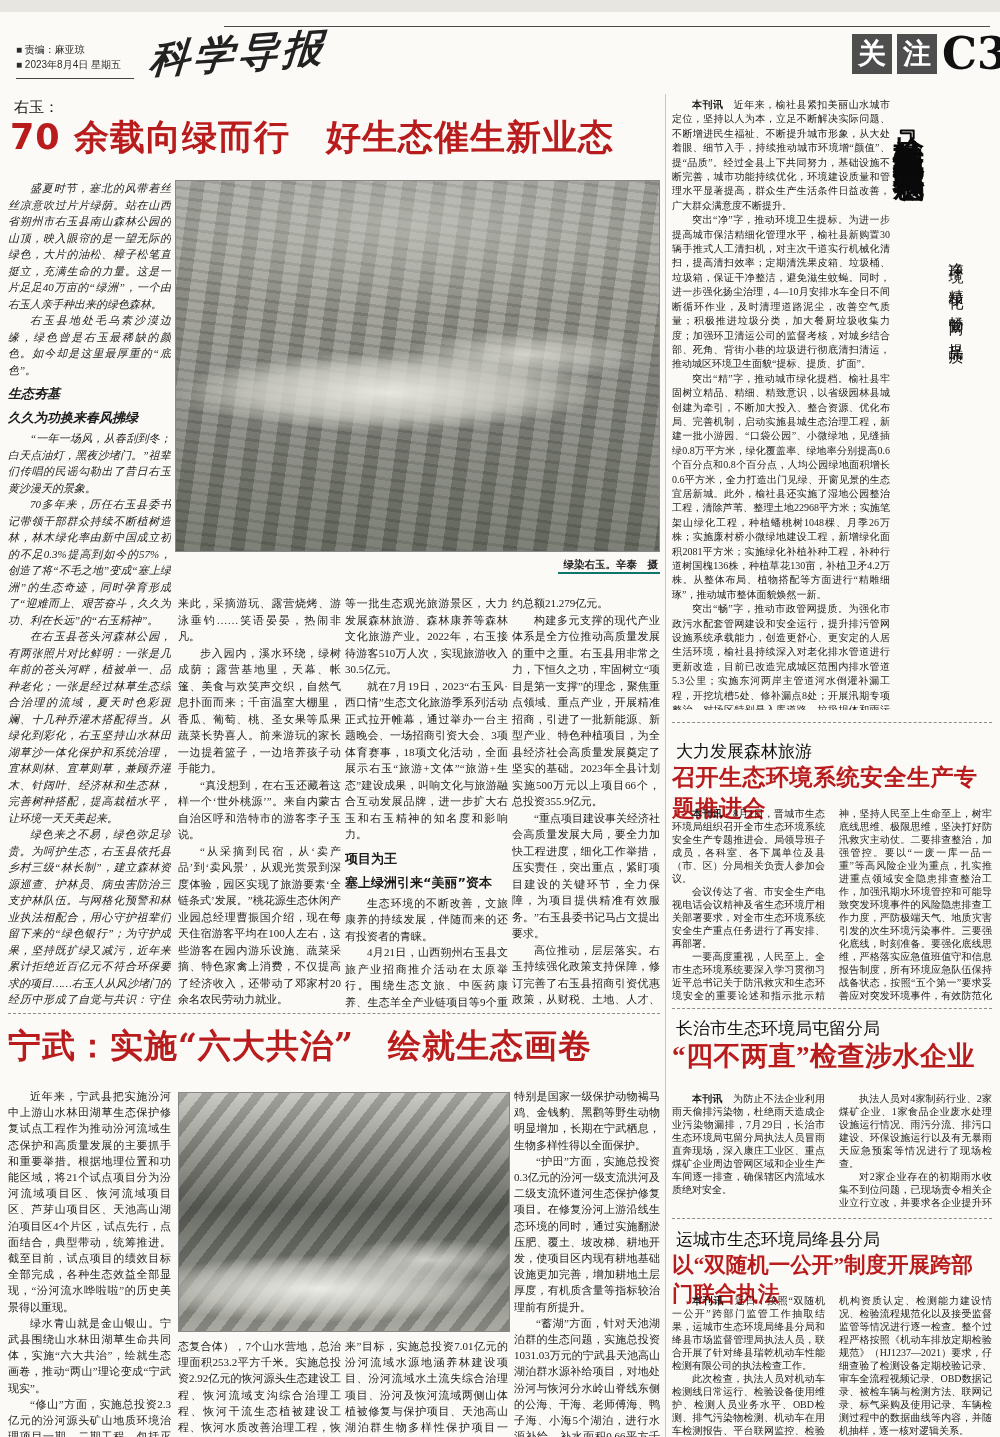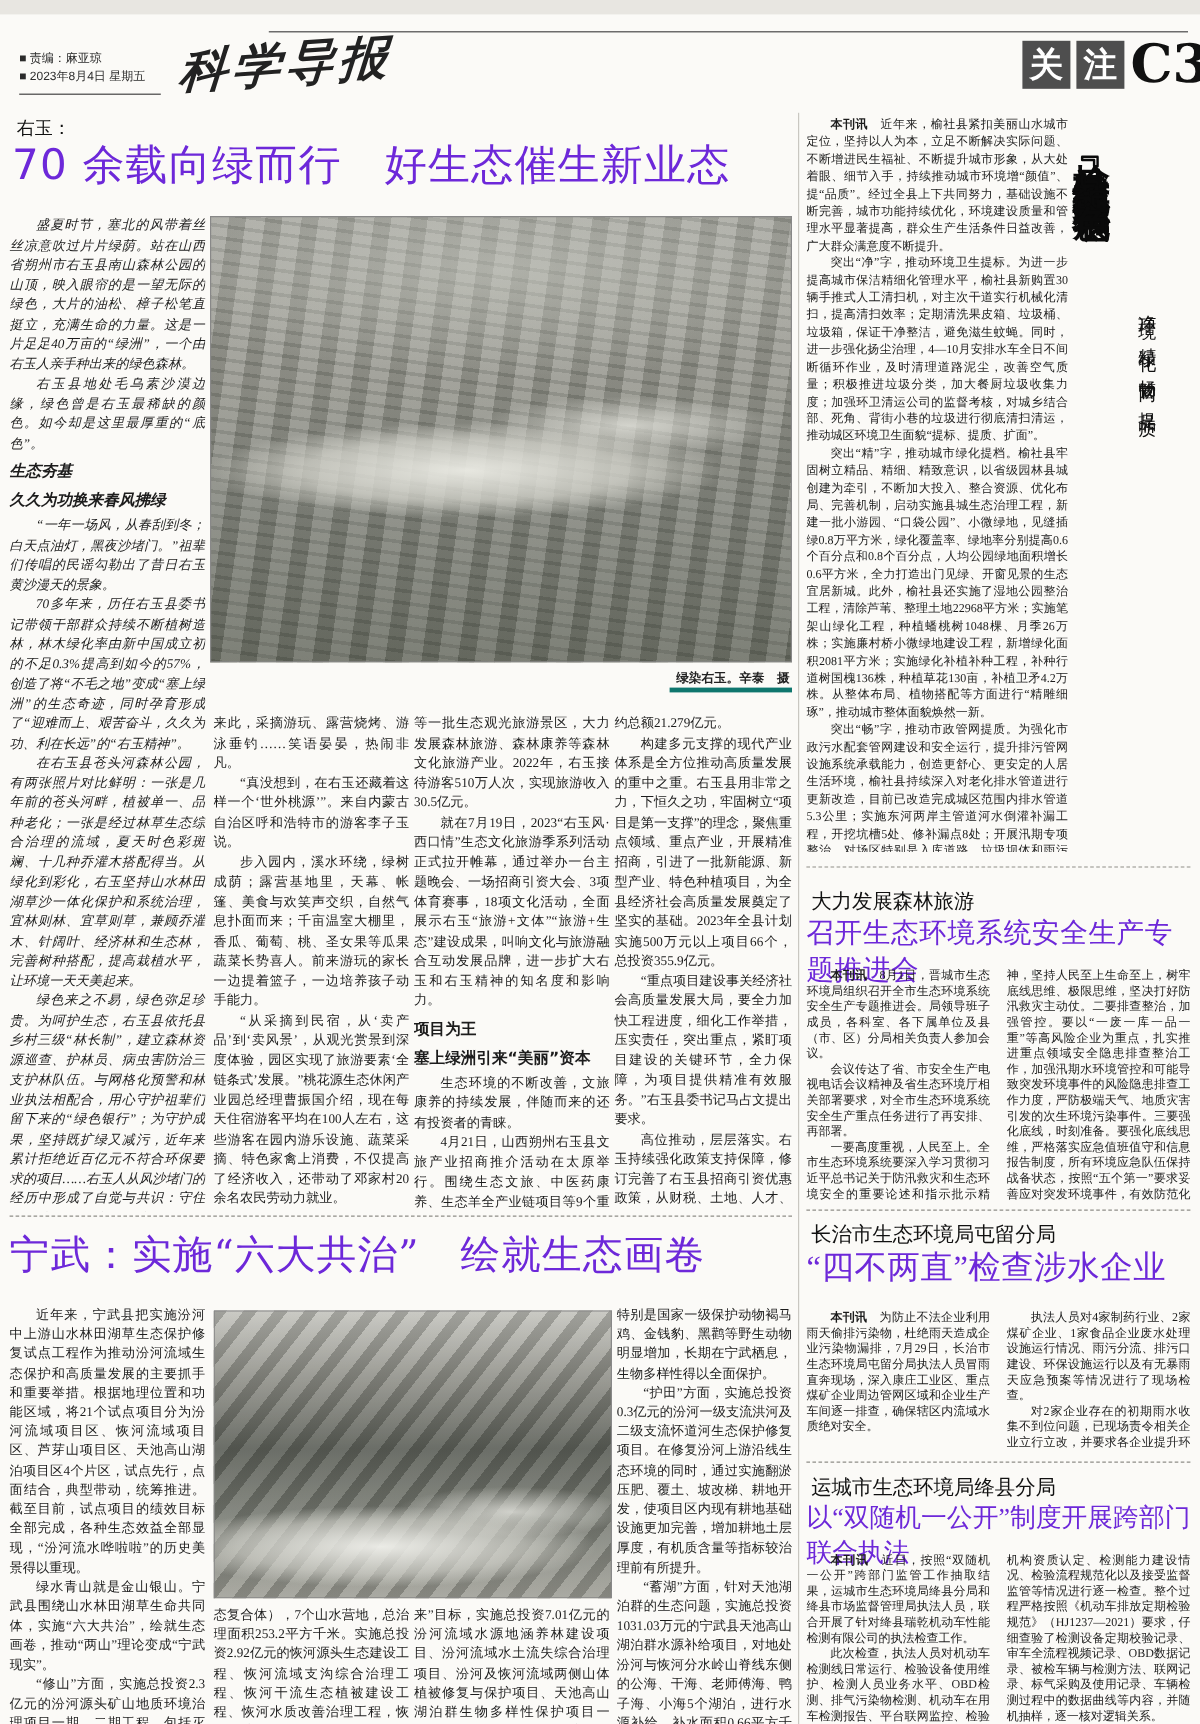--- a/index.html
+++ b/index.html
@@ -19,21 +19,21 @@
   .pageno{position:absolute;left:942px;top:16px;font-size:44px;font-weight:bold;
           font-family:"DejaVu Serif",serif;color:#111;}
 
   
   .tcol{position:absolute;overflow:hidden;text-align:justify;}
   .tcol p{margin:0;}
   .para{text-indent:2em;}
   .para.cont{text-indent:0;}
   .subhead{font-weight:bold;text-indent:0;font-family:"DejaVu Sans","Liberation Sans",sans-serif;}
   .kicker{position:absolute;font-family:"DejaVu Sans","Liberation Sans",sans-serif;color:#111;}
-  .headline{position:absolute;font-weight:normal;color:#6d28d9;}
+  .headline{position:absolute;font-weight:bold;color:#b91c1c;}
 
   
   .yy-kicker{left:14px;top:86px;font-size:15px;}
   .yy-headline{left:10px;top:102px;width:650px;font-size:35px;letter-spacing:1px;
                font-family:"DejaVu Sans","Liberation Sans",sans-serif;}
   .yy-col{font-size:11px;line-height:16.5px;}
   .yy-col .subhead{font-size:13px;line-height:17px;margin:7px 0 4px;}
   #yy-c1{left:8px;top:168px;width:163px;height:830px;font-style:italic;}
   #yy-c2{left:178px;top:583px;width:163px;height:413px;}
   #yy-c3{left:345px;top:583px;width:163px;height:413px;}
@@ -43,21 +43,21 @@
   #yy-photo{left:175px;top:168px;width:485px;height:372px;
     background-image:
       radial-gradient(ellipse 300px 55px at 44% 57%, rgba(235,235,228,.95) 0%, rgba(210,210,202,.75) 45%, rgba(210,210,202,0) 72%),
       radial-gradient(ellipse 180px 35px at 72% 47%, rgba(225,225,218,.8) 0%, rgba(225,225,218,0) 70%),
       radial-gradient(ellipse 420px 120px at 50% 12%, rgba(200,202,194,.55) 0%, rgba(200,202,194,0) 75%),
       repeating-linear-gradient(98deg, rgba(255,255,255,.10) 0 16px, rgba(20,24,18,.12) 16px 30px),
       repeating-linear-gradient(8deg, rgba(25,30,22,.16) 0 3px, rgba(0,0,0,0) 3px 10px),
       linear-gradient(180deg,#a7a7a0 0%,#9a9a92 35%,#868880 65%,#6f7268 100%);}
   #yy-caption{position:absolute;left:430px;top:546px;width:230px;text-align:right;font-size:10.5px;
               font-weight:bold;color:#222;}
-  #yy-caption span{border-bottom:4px solid #0f766e;padding:0 2px 2px 6px;}
+  #yy-caption span{border-bottom:2px solid #0f766e;padding:0 2px 2px 6px;}
 
   
   .vrule{position:absolute;left:665px;top:82px;width:1px;height:1350px;background:#c9c7c1;}
   .hsep{position:absolute;border-top:1px dashed #8f8d88;height:0;}
 
   
   .ys-text{left:672px;top:86px;width:218px;height:612px;font-size:10px;line-height:14.4px;}
   .ys-vhead{position:absolute;left:888px;top:100px;height:590px;writing-mode:vertical-rl;
             font-size:31px;font-weight:bold;letter-spacing:2px;color:#0a0a0a;
             font-family:"DejaVu Serif","Liberation Serif",serif;}
@@ -124,22 +124,22 @@
       <p class="para">右玉县地处毛乌素沙漠边缘，绿色曾是右玉最稀缺的颜色。如今却是这里最厚重的“底色”。</p>
       <p class="subhead">生态夯基</p>
       <p class="subhead">久久为功换来春风拂绿</p>
       <p class="para">“一年一场风，从春刮到冬；白天点油灯，黑夜沙堵门。”祖辈们传唱的民谣勾勒出了昔日右玉黄沙漫天的景象。</p>
       <p class="para">70多年来，历任右玉县委书记带领干部群众持续不断植树造林，林木绿化率由新中国成立初的不足0.3%提高到如今的57%，创造了将“不毛之地”变成“塞上绿洲”的生态奇迹，同时孕育形成了“迎难而上、艰苦奋斗，久久为功、利在长远”的“右玉精神”。</p>
       <p class="para">在右玉县苍头河森林公园，有两张照片对比鲜明：一张是几年前的苍头河畔，植被单一、品种老化；一张是经过林草生态综合治理的流域，夏天时色彩斑斓、十几种乔灌木搭配得当。从绿化到彩化，右玉坚持山水林田湖草沙一体化保护和系统治理，宜林则林、宜草则草，兼顾乔灌木、针阔叶、经济林和生态林，完善树种搭配，提高栽植水平，让环境一天天美起来。</p>
       <p class="para">绿色来之不易，绿色弥足珍贵。为呵护生态，右玉县依托县乡村三级“林长制”，建立森林资源巡查、护林员、病虫害防治三支护林队伍。与网格化预警和林业执法相配合，用心守护祖辈们留下来的“绿色银行”；为守护成果，坚持既扩绿又减污，近年来累计拒绝近百亿元不符合环保要求的项目……右玉人从风沙堵门的经历中形成了自觉与共识：守住绿色底线、擦亮绿化底色，才能筑牢生态安全屏障，拓展高质量发展空间。</p>
     </div>
   <div class="tcol yy-col" id="yy-c2">
       <p class="para cont">来此，采摘游玩、露营烧烤、游泳垂钓……笑语晏晏，热闹非凡。</p>
+      <p class="para">步入园内，溪水环绕，绿树成荫；露营基地里，天幕、帐篷、美食与欢笑声交织，自然气息扑面而来；千亩温室大棚里，香瓜、葡萄、桃、圣女果等瓜果蔬菜长势喜人。前来游玩的家长一边提着篮子，一边培养孩子动手能力。</p>
       <p class="para">“真没想到，在右玉还藏着这样一个‘世外桃源’”。来自内蒙古自治区呼和浩特市的游客李子玉说。</p>
-      <p class="para">步入园内，溪水环绕，绿树成荫；露营基地里，天幕、帐篷、美食与欢笑声交织，自然气息扑面而来；千亩温室大棚里，香瓜、葡萄、桃、圣女果等瓜果蔬菜长势喜人。前来游玩的家长一边提着篮子，一边培养孩子动手能力。</p>
       <p class="para">“从采摘到民宿，从‘卖产品’到‘卖风景’，从观光赏景到深度体验，园区实现了旅游要素‘全链条式’发展。”桃花源生态休闲产业园总经理曹振国介绍，现在每天住宿游客平均在100人左右，这些游客在园内游乐设施、蔬菜采摘、特色家禽上消费，不仅提高了经济收入，还带动了邓家村20余名农民劳动力就业。</p>
       <p class="para">右玉县委、县政府借势充分挖掘乡村康养资源，引入民间资本2亿多元，新建了中陵湖、红旗口、康熙大营、桃花源等项目，不断丰富乡村旅游体验场景，延伸文旅产业链条。目前，全县拥有乡村生态观光景区22处，农家乐50家，净增文旅康养市场主体200余家，初步形成了差异化、特色化、集群化的民宿康养产业格局。</p>
     </div>
   <div class="tcol yy-col" id="yy-c3">
       <p class="para cont">等一批生态观光旅游景区，大力发展森林旅游、森林康养等森林文化旅游产业。2022年，右玉接待游客510万人次，实现旅游收入30.5亿元。</p>
       <p class="para">就在7月19日，2023“右玉风·西口情”生态文化旅游季系列活动正式拉开帷幕，通过举办一台主题晚会、一场招商引资大会、3项体育赛事，18项文化活动，全面展示右玉“旅游+文体”“旅游+生态”建设成果，叫响文化与旅游融合互动发展品牌，进一步扩大右玉和右玉精神的知名度和影响力。</p>
       <p class="subhead">项目为王</p>
       <p class="subhead">塞上绿洲引来“美丽”资本</p>
       <p class="para">生态环境的不断改善，文旅康养的持续发展，伴随而来的还有投资者的青睐。</p>
       <p class="para">4月21日，山西朔州右玉县文旅产业招商推介活动在太原举行。围绕生态文旅、中医药康养、生态羊全产业链项目等9个重点项目开展招商引资。</p>

